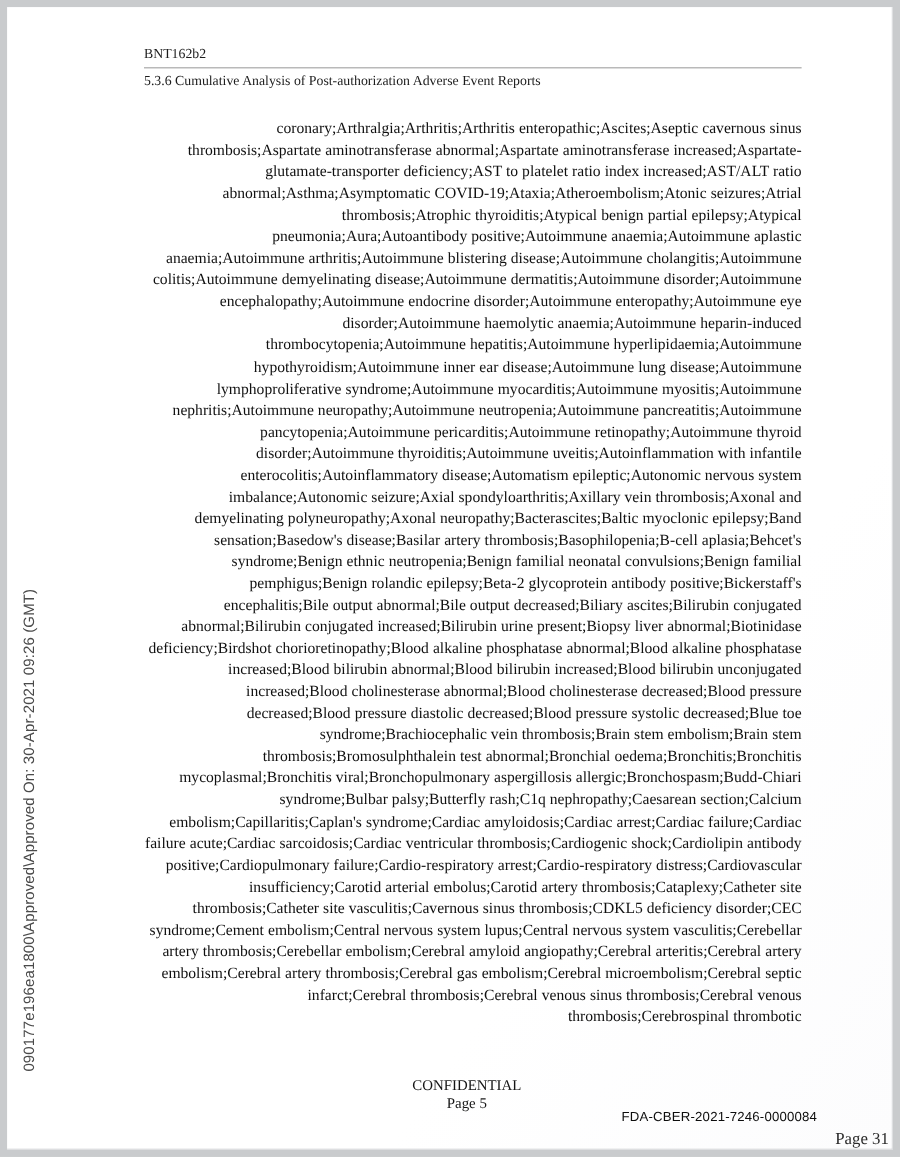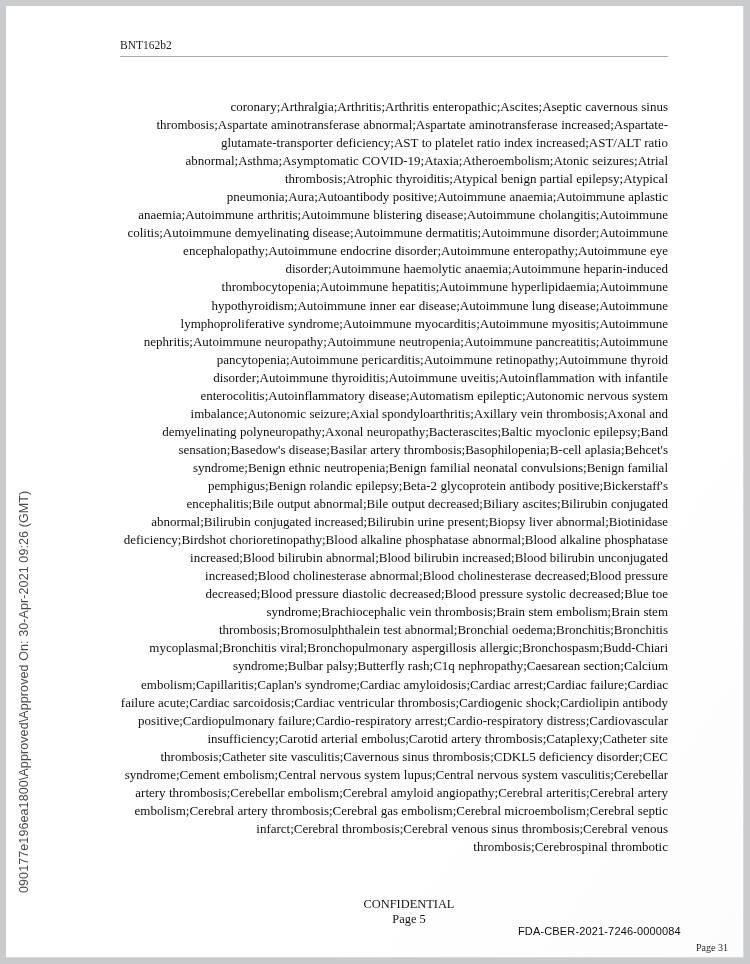--- a/index.html
+++ b/index.html
@@ -85,21 +85,21 @@
     line-height: 18.05px;
     color: #101010;
     text-align: right;
     word-spacing: 0.1px;
     hyphens: none;
   }
 
   
   #footer-center {
     position: absolute;
-    left: 129px;
+    left: 109px;
     top: 891px;
     width: 548px;
     text-align: center;
     font-size: 12.4px;
     line-height: 15px;
     color: #151515;
   }
   #footer-center .line2 { display: block; }
 
   #bates-number {
@@ -109,35 +109,36 @@
     font-family: "Liberation Sans", "DejaVu Sans", sans-serif;
     font-size: 11px;
     letter-spacing: 0.15px;
     color: #0d0d0d;
   }
 
   #page-footer-right {
     position: absolute;
     left: 690px;
     top: 936px;
-    font-size: 10px;
+    font-size: 14px;
     color: #2b2b2b;
   }
 </style>
 </head>
 <body>
 
 <div id="page-sheet">
   <div id="page-inner">
 
     <div id="approval-stamp">090177e196ea1800\Approved\Approved On: 30-Apr-2021 09:26 (GMT)</div>
 
     <div id="doc-header">
       <div id="header-product">BNT162b2</div>
       <div id="header-rule"></div>
+      <div id="header-subtitle">5.3.6 Cumulative Analysis of Post-authorization Adverse Event Reports</div>
     </div>
 
     <div id="doc-body">coronary;Arthralgia;Arthritis;Arthritis enteropathic;Ascites;Aseptic cavernous sinus thrombosis;Aspartate aminotransferase abnormal;Aspartate aminotransferase increased;Aspartate-glutamate-transporter deficiency;AST to platelet ratio index increased;AST/ALT ratio abnormal;Asthma;Asymptomatic COVID-19;Ataxia;Atheroembolism;Atonic seizures;Atrial thrombosis;Atrophic thyroiditis;Atypical benign partial epilepsy;Atypical pneumonia;Aura;Autoantibody positive;Autoimmune anaemia;Autoimmune aplastic anaemia;Autoimmune arthritis;Autoimmune blistering disease;Autoimmune cholangitis;Autoimmune colitis;Autoimmune demyelinating disease;Autoimmune dermatitis;Autoimmune disorder;Autoimmune encephalopathy;Autoimmune endocrine disorder;Autoimmune enteropathy;Autoimmune eye disorder;Autoimmune haemolytic anaemia;Autoimmune heparin-induced thrombocytopenia;Autoimmune hepatitis;Autoimmune hyperlipidaemia;Autoimmune hypothyroidism;Autoimmune inner ear disease;Autoimmune lung disease;Autoimmune lymphoproliferative syndrome;Autoimmune myocarditis;Autoimmune myositis;Autoimmune nephritis;Autoimmune neuropathy;Autoimmune neutropenia;Autoimmune pancreatitis;Autoimmune pancytopenia;Autoimmune pericarditis;Autoimmune retinopathy;Autoimmune thyroid disorder;Autoimmune thyroiditis;Autoimmune uveitis;Autoinflammation with infantile enterocolitis;Autoinflammatory disease;Automatism epileptic;Autonomic nervous system imbalance;Autonomic seizure;Axial spondyloarthritis;Axillary vein thrombosis;Axonal and demyelinating polyneuropathy;Axonal neuropathy;Bacterascites;Baltic myoclonic epilepsy;Band sensation;Basedow's disease;Basilar artery thrombosis;Basophilopenia;B-cell aplasia;Behcet's syndrome;Benign ethnic neutropenia;Benign familial neonatal convulsions;Benign familial pemphigus;Benign rolandic epilepsy;Beta-2 glycoprotein antibody positive;Bickerstaff's encephalitis;Bile output abnormal;Bile output decreased;Biliary ascites;Bilirubin conjugated abnormal;Bilirubin conjugated increased;Bilirubin urine present;Biopsy liver abnormal;Biotinidase deficiency;Birdshot chorioretinopathy;Blood alkaline phosphatase abnormal;Blood alkaline phosphatase increased;Blood bilirubin abnormal;Blood bilirubin increased;Blood bilirubin unconjugated increased;Blood cholinesterase abnormal;Blood cholinesterase decreased;Blood pressure decreased;Blood pressure diastolic decreased;Blood pressure systolic decreased;Blue toe syndrome;Brachiocephalic vein thrombosis;Brain stem embolism;Brain stem thrombosis;Bromosulphthalein test abnormal;Bronchial oedema;Bronchitis;Bronchitis mycoplasmal;Bronchitis viral;Bronchopulmonary aspergillosis allergic;Bronchospasm;Budd-Chiari syndrome;Bulbar palsy;Butterfly rash;C1q nephropathy;Caesarean section;Calcium embolism;Capillaritis;Caplan's syndrome;Cardiac amyloidosis;Cardiac arrest;Cardiac failure;Cardiac failure acute;Cardiac sarcoidosis;Cardiac ventricular thrombosis;Cardiogenic shock;Cardiolipin antibody positive;Cardiopulmonary failure;Cardio-respiratory arrest;Cardio-respiratory distress;Cardiovascular insufficiency;Carotid arterial embolus;Carotid artery thrombosis;Cataplexy;Catheter site thrombosis;Catheter site vasculitis;Cavernous sinus thrombosis;CDKL5 deficiency disorder;CEC syndrome;Cement embolism;Central nervous system lupus;Central nervous system vasculitis;Cerebellar artery thrombosis;Cerebellar embolism;Cerebral amyloid angiopathy;Cerebral arteritis;Cerebral artery embolism;Cerebral artery thrombosis;Cerebral gas embolism;Cerebral microembolism;Cerebral septic infarct;Cerebral thrombosis;Cerebral venous sinus thrombosis;Cerebral venous thrombosis;Cerebrospinal thrombotic</div>
 
     <div id="footer-center">
       <span>CONFIDENTIAL</span>
       <span class="line2">Page 5</span>
     </div>
 
     <div id="bates-number">FDA-CBER-2021-7246-0000084</div>

